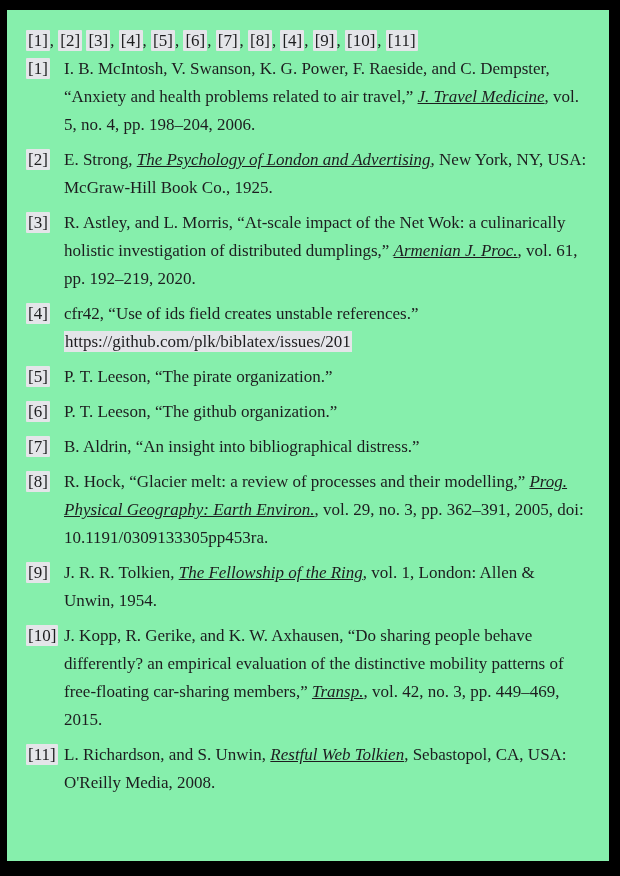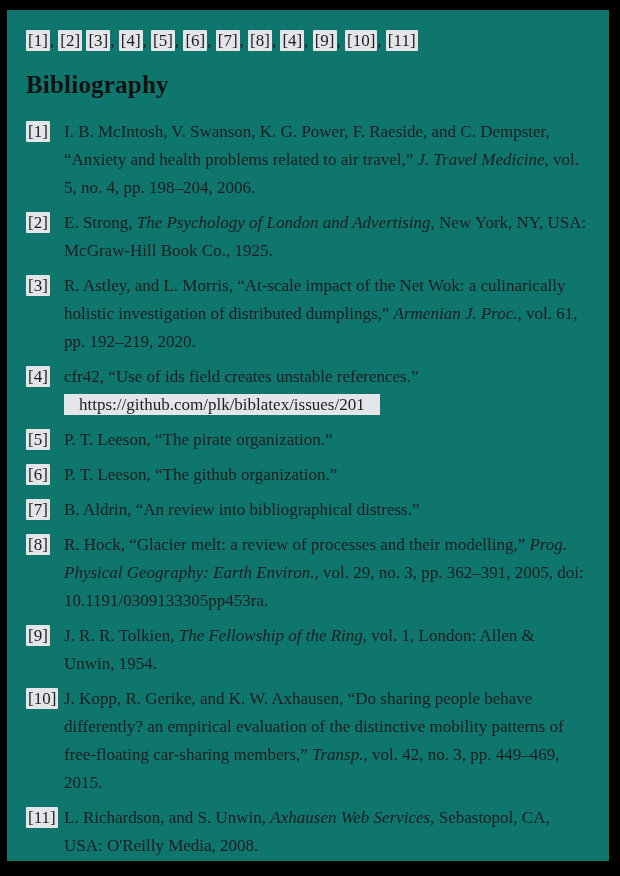--- a/index.html
+++ b/index.html
@@ -57,33 +57,33 @@
   .entry-label {
     background: #e4e5e9;
     padding: 1px 2px;
     border-radius: 1px;
   }
   .entry-text {
     line-height: 28px;
   }
   .entry-text em {
     font-style: italic;
+    text-decoration: underline;
   }
   .link-hl {
     background: #e4e5e9;
-    padding: 1px 15px;
+    padding: 1px 1px;
     overflow-wrap: anywhere;
   }
 </style>
 </head>
 <body style="background: rgb(0, 0, 0);">
 
-<div class="paper" style="background: #0f766e; color: rgb(29, 29, 31);">
+<div class="paper" style="background: #86efac; color: rgb(29, 29, 31);">
   <p class="cite-line" id="cite-line"><span class="hl" style="background: rgb(228, 229, 233);">[1]</span><span>, </span><span class="hl" style="background: rgb(228, 229, 233);">[2]</span><span> </span><span class="hl" style="background: rgb(228, 229, 233);">[3]</span><span>, </span><span class="hl" style="background: rgb(228, 229, 233);">[4]</span><span>, </span><span class="hl" style="background: rgb(228, 229, 233);">[5]</span><span>, </span><span class="hl" style="background: rgb(228, 229, 233);">[6]</span><span>, </span><span class="hl" style="background: rgb(228, 229, 233);">[7]</span><span>, </span><span class="hl" style="background: rgb(228, 229, 233);">[8]</span><span>, </span><span class="hl" style="background: rgb(228, 229, 233);">[4]</span><span>, </span><span class="hl" style="background: rgb(228, 229, 233);">[9]</span><span>, </span><span class="hl" style="background: rgb(228, 229, 233);">[10]</span><span>, </span><span class="hl" style="background: rgb(228, 229, 233);">[11]</span></p>
-  <h1 class="bib-heading">Bibliography</h1>
   <div class="bib-list" id="bib-list">
       <div class="entry">
         <span class="entry-label-cell"><span class="entry-label" style="background: rgb(228, 229, 233);">[1]</span></span>
         <span class="entry-text"><span>I. B. McIntosh, V. Swanson, K. G. Power, F. Raeside, and C. Dempster, “Anxiety and health problems related to air travel,” </span><em>J. Travel Medicine</em><span>, vol. 5, no. 4, pp. 198–204, 2006.</span></span>
       </div>
       <div class="entry">
         <span class="entry-label-cell"><span class="entry-label" style="background: rgb(228, 229, 233);">[2]</span></span>
         <span class="entry-text"><span>E. Strong, </span><em>The Psychology of London and Advertising</em><span>, New York, NY, USA: McGraw-Hill Book Co., 1925.</span></span>
       </div>
       <div class="entry">
@@ -97,32 +97,32 @@
       <div class="entry">
         <span class="entry-label-cell"><span class="entry-label" style="background: rgb(228, 229, 233);">[5]</span></span>
         <span class="entry-text"><span>P. T. Leeson, “The pirate organization.”</span></span>
       </div>
       <div class="entry">
         <span class="entry-label-cell"><span class="entry-label" style="background: rgb(228, 229, 233);">[6]</span></span>
         <span class="entry-text"><span>P. T. Leeson, “The github organization.”</span></span>
       </div>
       <div class="entry">
         <span class="entry-label-cell"><span class="entry-label" style="background: rgb(228, 229, 233);">[7]</span></span>
-        <span class="entry-text"><span>B. Aldrin, “An review into bibliographical distress.”</span></span>
+        <span class="entry-text"><span>B. Aldrin, “An insight into bibliographical distress.”</span></span>
       </div>
       <div class="entry">
         <span class="entry-label-cell"><span class="entry-label" style="background: rgb(228, 229, 233);">[8]</span></span>
         <span class="entry-text"><span>R. Hock, “Glacier melt: a review of processes and their modelling,” </span><em>Prog. Physical Geography: Earth Environ.</em><span>, vol. 29, no. 3, pp. 362–391, 2005, doi: 10.1191/0309133305pp453ra.</span></span>
       </div>
       <div class="entry">
         <span class="entry-label-cell"><span class="entry-label" style="background: rgb(228, 229, 233);">[9]</span></span>
         <span class="entry-text"><span>J. R. R. Tolkien, </span><em>The Fellowship of the Ring</em><span>, vol. 1, London: Allen &amp; Unwin, 1954.</span></span>
       </div>
       <div class="entry">
         <span class="entry-label-cell"><span class="entry-label" style="background: rgb(228, 229, 233);">[10]</span></span>
         <span class="entry-text"><span>J. Kopp, R. Gerike, and K. W. Axhausen, “Do sharing people behave differently? an empirical evaluation of the distinctive mobility patterns of free-floating car-sharing members,” </span><em>Transp.</em><span>, vol. 42, no. 3, pp. 449–469, 2015.</span></span>
       </div>
       <div class="entry">
         <span class="entry-label-cell"><span class="entry-label" style="background: rgb(228, 229, 233);">[11]</span></span>
-        <span class="entry-text"><span>L. Richardson, and S. Unwin, </span><em>Axhausen Web Services</em><span>, Sebastopol, CA, USA: O'Reilly Media, 2008.</span></span>
+        <span class="entry-text"><span>L. Richardson, and S. Unwin, </span><em>Restful Web Tolkien</em><span>, Sebastopol, CA, USA: O'Reilly Media, 2008.</span></span>
       </div>
     </div>
 </div>
 
 </body></html>

